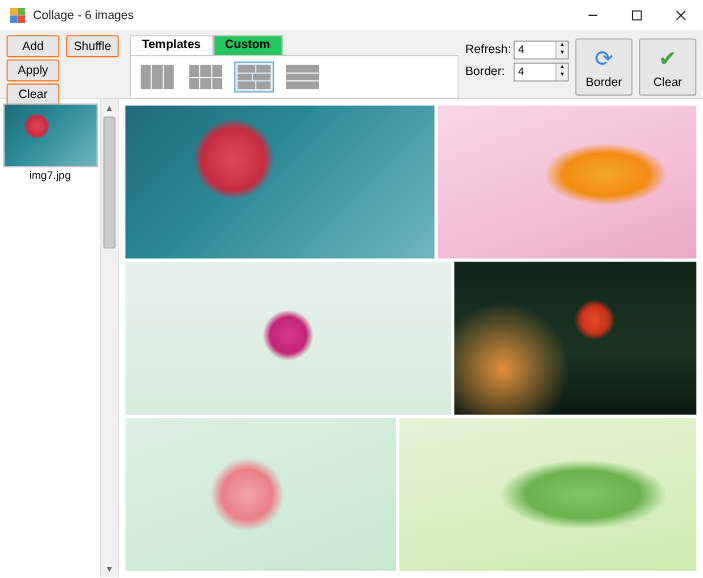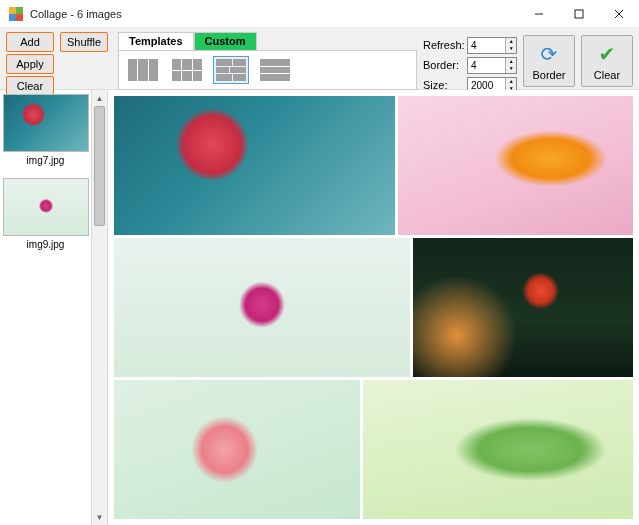--- a/index.html
+++ b/index.html
@@ -32,21 +32,21 @@
 .spinbtns { width: 14px; display: flex; flex-direction: column; border-left: 1px solid #aaa; }
 .spinup, .spindown { flex: 1; display: flex; align-items: center; justify-content: center; font-size: 5px; cursor: pointer; background: #efefef; line-height: 1; }
 
 .bigbtn { width: 52px; height: 52px; background: #e6e6e6; border: 1px solid #aaa; border-radius: 2px; display: flex; flex-direction: column; align-items: center; justify-content: center; gap: 3px; cursor: pointer; margin-top: 3px; }
 .bigbtn .icn { font-size: 20px; }
 .refresh .icn { color: #2e86d6; }
 .apply .icn { color: #3fa63f; }
 
 .content { display: flex; height: calc(525px - 28px - 62px); }
 .sidebar { width: 108px; border-right: 1px solid #ddd; display: flex; position: relative; }
-.thumbs { flex: 1; overflow-y: hidden; padding: 4px; display: flex; flex-direction: column; gap: 6px; }
+.thumbs { flex: 1; overflow-y: hidden; padding: 4px; display: flex; flex-direction: column; gap: 20px; }
 .thumb { display: flex; flex-direction: column; align-items: center; }
 .timg { width: 86px; height: 58px; border: 1px solid #bbb; }
 .tlabel { font-size: 10px; padding: 3px 0 6px 0; }
 .vscroll { width: 16px; background: #f1f1f1; border-left: 1px solid #ddd; display: flex; flex-direction: column; }
 .vsbtn { height: 16px; display:flex; align-items:center; justify-content:center; font-size:8px; color:#666; cursor:pointer; }
 .vtrack { flex:1; position:relative; }
 .vhandle { position:absolute; left:2px; right:2px; top:0; height:120px; background:#cacaca; border:1px solid #aaa; border-radius:2px; }
 
 .canvas { flex: 1; background: #fff; padding: 6px; display: flex; flex-direction: column; gap: 3px; }
 .crow { display: flex; gap: 3px; flex: 1; }
@@ -176,53 +176,39 @@
     <div class="prow">
       <span class="plabel">Border:</span>
       <div class="spinner">
         <input value="4" style="">
         <div class="spinbtns">
             <div class="spinup">▲</div>
             <div class="spindown">▼</div>
           </div>
       </div>
     </div>
-    <div class="prow">
-      <span class="plabel">Size:</span>
-      <div class="spinner">
-        <input value="2000" style="">
-        <div class="spinbtns">
-            <div class="spinup">▲</div>
-            <div class="spindown">▼</div>
-          </div>
-      </div>
-    </div>
   </div>
 
   <div class="bigbtn refresh">
     <span class="icn">⟳</span>
     <span>Border</span>
   </div>
   <div class="bigbtn apply">
     <span class="icn">✔</span>
     <span>Clear</span>
   </div>
 </div>
 
 <div class="content">
   <div class="sidebar">
     <div class="thumbs" id="thumbs">
         <div class="thumb">
           <div class="timg img-red-teal"></div>
           <div class="tlabel">img7.jpg</div>
         </div>
-        <div class="thumb">
-          <div class="timg img-pink-flower"></div>
-          <div class="tlabel">img9.jpg</div>
-        </div>
       </div>
     <div class="vscroll">
       <div class="vsbtn">▲</div>
       <div class="vtrack">
           <div class="vhandle"></div>
         </div>
       <div class="vsbtn">▼</div>
     </div>
   </div>
   <div class="canvas" id="canvas">

